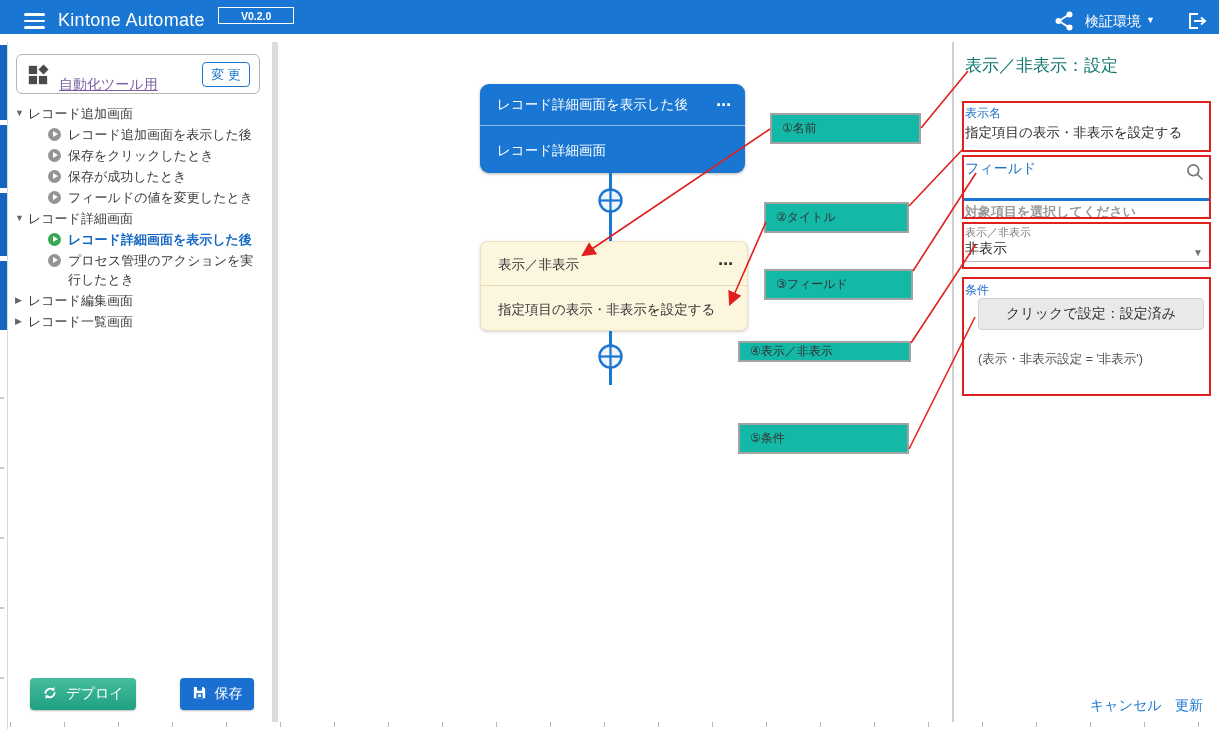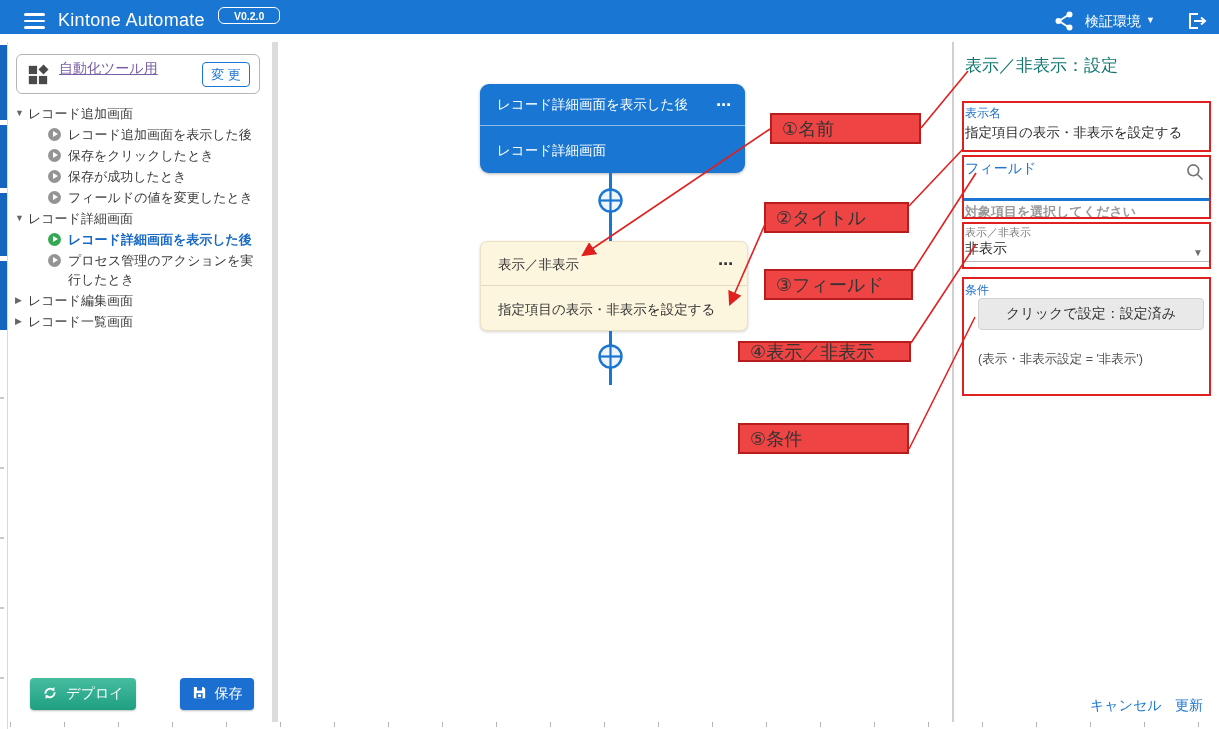--- a/index.html
+++ b/index.html
@@ -5,36 +5,36 @@
   * { margin:0; padding:0; box-sizing:border-box; }
   html,body { background:#fff; }
   body { font-family:"Liberation Sans","DejaVu Sans",sans-serif; }
   .root { position:relative; width:1219px; height:729px; overflow:hidden; background:#fff; }
 
   
   .topbar { position:absolute; left:0; top:0; width:1219px; height:34px; background:#1976d2; display:flex; align-items:center; }
   .hamburger { position:absolute; left:24px; top:13px; width:21px; height:16px; cursor:pointer; }
   .hamburger span { display:block; height:2.6px; background:#fff; border-radius:2px; margin-bottom:4px; }
   .app-title { position:absolute; left:58px; top:10px; color:#fff; font-size:18px; font-weight:500; letter-spacing:.3px; }
-  .ver-badge { position:absolute; left:218px; top:7px; color:#fff; border:1.6px solid #fff; border-radius:6px; font-size:10.5px; font-weight:bold; padding:2px 15px 1px;text-align:right; }
+  .ver-badge { position:absolute; left:218px; top:7px; color:#fff; border:1.6px solid #fff; border-radius:0; font-size:10.5px; font-weight:bold; padding:2px 22px 1px;text-align:right; }
   .share-btn { position:absolute; left:1052px; top:9px; width:24px; height:24px; }
   .env-label { position:absolute; left:1085px; top:13px; color:#fff; font-size:14px;text-align:right; }
   .env-caret { position:absolute; left:1146px; top:15px; color:#fff; font-size:9px; }
   .logout-btn { position:absolute; left:1184px; top:9px; width:24px; height:24px; }
 
   
   .left-strip { position:absolute; left:0; top:42px; width:8px; height:687px; background:#fff; border-right:1px solid #d9d9d9; }
   .left-strip .blue-seg { position:absolute; left:0; width:7px; background:#1565c0; }
   .left-strip .tick { position:absolute; left:0; width:4px; height:2px; background:#c9c9c9; }
 
   
   .sidebar { position:absolute; left:9px; top:42px; width:269px; height:680px; background:#fff; border-right:6px solid #dcdcdc; }
   .app-box { position:absolute; left:7px; top:12px; width:244px; height:40px; border:1px solid #b5b5b5; border-radius:6px; background:#fff; }
   .app-box .app-icon { position:absolute; left:10px; top:9px; width:22px; height:22px; }
-  .app-box .app-link { position:absolute; left:42px; top:5px; font-size:14px; color:#7a5fa5; text-decoration:underline; cursor:pointer; }
+  .app-box .app-link { position:absolute; left:42px; top:21px; font-size:14px; color:#7a5fa5; text-decoration:underline; cursor:pointer; }
   .change-btn { position:absolute; right:9px; top:7px; width:48px; height:25px; border:1px solid #1976d2; border-radius:4px; background:#fff; color:#1976d2; font-size:13px; text-align:center; line-height:23px; cursor:pointer; }
   .tree { position:absolute; left:0; top:61px; width:258px; font-size:13px; color:#3a3a3a; }
   .tree-parent { position:relative; height:21px; line-height:21px; padding-left:19px; cursor:pointer; }
   .tree-parent .caret { position:absolute; left:6px; top:0; font-size:9px; color:#666; line-height:21px; }
   .tree-child { position:relative; min-height:21px; line-height:19px; padding:1px 4px 1px 59px; cursor:pointer; }
   .play-ico { position:absolute; left:39px; top:4px; width:13px; height:13px; border-radius:50%; background:#949494; }
   .play-ico::after { content:""; position:absolute; left:5px; top:3.2px; width:0; height:0; border-left:5px solid #fff; border-top:3.4px solid transparent; border-bottom:3.4px solid transparent; }
   .tree-child.active { color:#1769c4; font-weight:bold; }
   .tree-child.active .play-ico { background:#34a853; }
   .deploy-btn { position:absolute; left:21px; top:636px; width:106px; height:32px; border:none; border-radius:4px; background:linear-gradient(#46bd9f,#1f9f81); color:#fff; font-size:14px; cursor:pointer; display:flex; align-items:center; justify-content:center; gap:8px; box-shadow:0 1px 2px rgba(0,0,0,.25); }
@@ -50,21 +50,21 @@
   .trigger-node .node-title { position:absolute; left:17px; top:12px; font-size:13.5px; }
   .trigger-node .node-sub { position:absolute; left:17px; top:58px; font-size:13.5px; }
   .action-node { left:202px; top:199px; width:268px; height:90px; background:#fdf6df; color:#333; border:1px solid #ece2c2; box-shadow:0 1px 3px rgba(0,0,0,.18); border-radius:7px; }
   .action-node .node-header { height:44px; border-bottom:1px solid #e3dbbb; }
   .action-node .node-title { position:absolute; left:17px; top:14px; font-size:13.5px; }
   .action-node .node-sub { position:absolute; left:17px; top:59px; font-size:13.5px; }
   .conn-line { position:absolute; width:3px; background:#1976d2; left:331px; }
   .plus-conn { position:absolute; left:319px; width:27px; height:27px; cursor:pointer; }
 
   
-  .anno { position:absolute; background:#ef4444; border:2px solid #b91c1c; font-size:18px; color:#333; padding-left:10px; display:flex; align-items:center; }
+  .anno { position:absolute; background:#14b8a6; border:2px solid #a3a3a3; font-size:12px; color:#333; padding-left:10px; display:flex; align-items:center; }
 
   
   .rpanel { position:absolute; left:952px; top:42px; width:267px; height:680px; background:#fff; border-left:2px solid #d0d0d0; }
   .rpanel-title { position:absolute; left:11px; top:12px; font-size:17px; color:#0f766e; }
   .redbox { position:absolute; border:2px solid #e01f1f; pointer-events:none; }
   .fld-label-blue { font-size:12px; color:#2373cc; }
   .fld-label-blue.lg { font-size:14px; }
   .fld-label-gray { font-size:11px; color:#7d7d7d; }
   .fld-value { font-size:13.5px; color:#2b2b2b; }
   .dn-label { position:absolute; left:11px; top:63px; }

